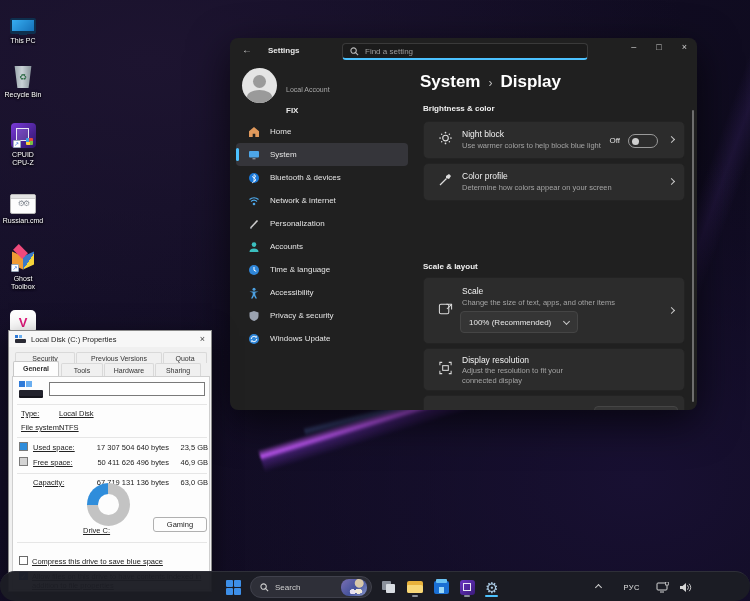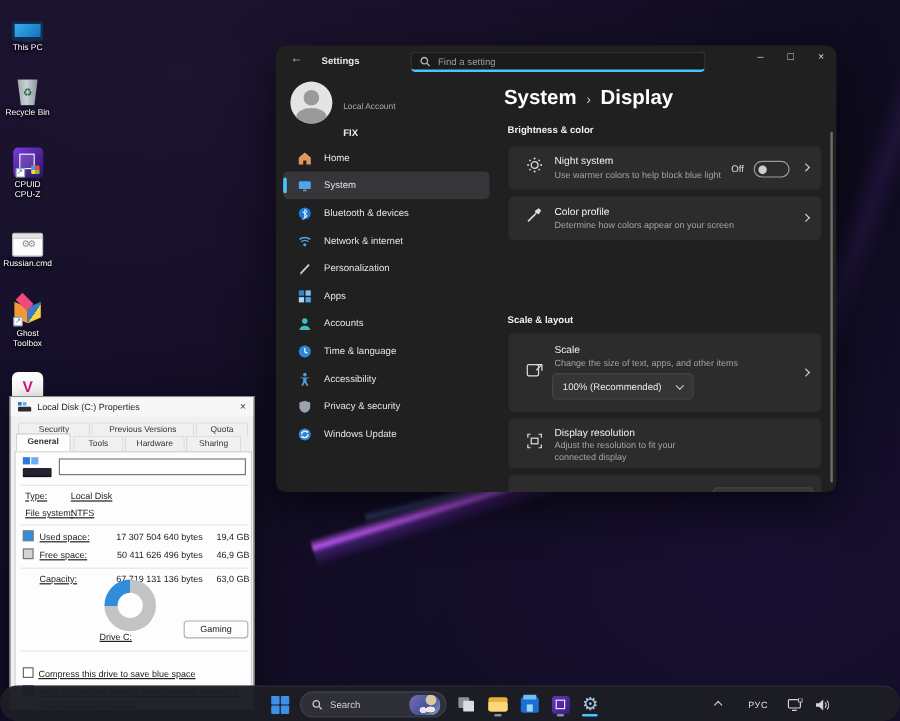--- a/index.html
+++ b/index.html
@@ -261,29 +261,20 @@
       </div>
       <div class="item">
         <svg width="12" height="12" viewBox="0 0 12 12">
             <line x1="2.5" y1="10" x2="9.5" y2="2.5" stroke="#cccccc" stroke-width="1.6"></line>
             <path d="M2 11 l2-.6 -1.4-1.4 Z" fill="#8a8f96"></path>
           </svg>
         <span>Personalization</span>
       </div>
       <div class="item">
         <svg width="12" height="12" viewBox="0 0 12 12">
-            <rect x="1" y="1" width="4.4" height="4.4" fill="#2f86c8"></rect>
-            <rect x="6.6" y="1" width="4.4" height="4.4" fill="#7cc4f2"></rect>
-            <rect x="1" y="6.6" width="4.4" height="4.4" fill="#a8d8f8"></rect>
-            <rect x="6.6" y="6.6" width="4.4" height="4.4" fill="#4da6e8"></rect>
-          </svg>
-        <span>Apps</span>
-      </div>
-      <div class="item">
-        <svg width="12" height="12" viewBox="0 0 12 12">
             <circle cx="6" cy="3.6" r="2.3" fill="#3bbfbf"></circle>
             <path d="M1.5 11 a4.5 3.6 0 0 1 9 0 Z" fill="#3bbfbf"></path>
           </svg>
         <span>Accounts</span>
       </div>
       <div class="item">
         <svg width="12" height="12" viewBox="0 0 12 12">
             <circle cx="6" cy="6" r="5" fill="#2f86d8"></circle>
             <path d="M6 3 v3.2 l2.2 1.2" stroke="#fff" stroke-width="1" fill="none"></path>
           </svg>
@@ -329,21 +320,21 @@
               <circle cx="8" cy="13.8" r=".9"></circle>
               <circle cx="2.2" cy="8" r=".9"></circle>
               <circle cx="13.8" cy="8" r=".9"></circle>
               <circle cx="3.9" cy="3.9" r=".8"></circle>
               <circle cx="12.1" cy="3.9" r=".8"></circle>
               <circle cx="3.9" cy="12.1" r=".8"></circle>
               <circle cx="12.1" cy="12.1" r=".8"></circle>
             </g>
           </svg>
       </div>
-      <div class="t" style="top:7px">Night system</div>
+      <div class="t" style="top:7px">Night block</div>
       <div class="s" style="top:19px">Use warmer colors to help block blue light</div>
       <span class="offlbl">Off</span>
       <div class="toggle">
           <div class="knob"></div>
         </div>
       <span class="chev r chevpos"></span>
     </div>
 
     <div class="card" style="top:125px;height:38px">
       <div class="cicon">
@@ -426,21 +417,21 @@
 
       <div class="row" style="left:8px;top:32px">Type:</div>
       <div class="row" style="left:46px;top:32px">Local Disk</div>
       <div class="row" style="left:8px;top:46px">File system:</div>
       <div class="row" style="left:46px;top:46px">NTFS</div>
       <div class="hrline" style="top:60px"></div>
 
       <div class="legend-sq" style="left: 6px; top: 65px; background-color: rgb(47, 141, 219);"></div>
       <div class="row" style="left:20px;top:66px">Used space:</div>
       <div class="bytes" style="left:64px;top:66px">17 307 504 640 bytes</div>
-      <div class="gbs" style="left:155px;top:66px">19,4 GB</div>
+      <div class="gbs" style="left:155px;top:66px">23,5 GB</div>
 
       <div class="legend-sq" style="left:6px;top:80px;background:#d4d4d4"></div>
       <div class="row" style="left:20px;top:81px">Free space:</div>
       <div class="bytes" style="left:64px;top:81px">50 411 626 496 bytes</div>
       <div class="gbs" style="left:155px;top:81px">46,9 GB</div>
       <div class="hrline" style="top:96px"></div>
 
       <div class="row" style="left:20px;top:101px">Capacity:</div>
       <div class="bytes" style="left:64px;top:101px">67 719 131 136 bytes</div>
       <div class="gbs" style="left:155px;top:101px">63,0 GB</div>

